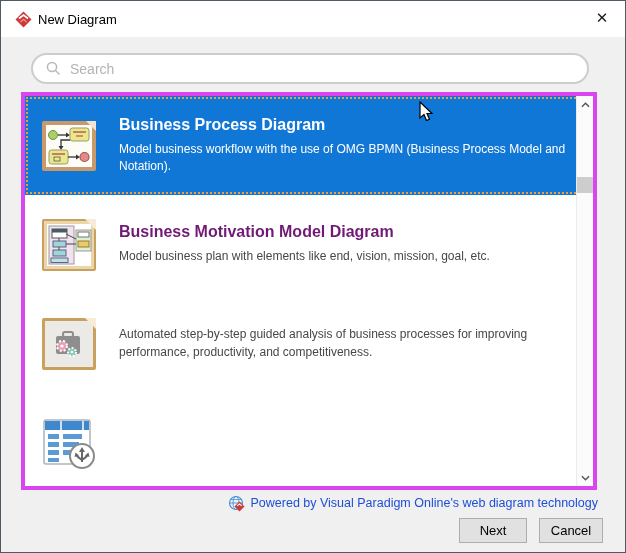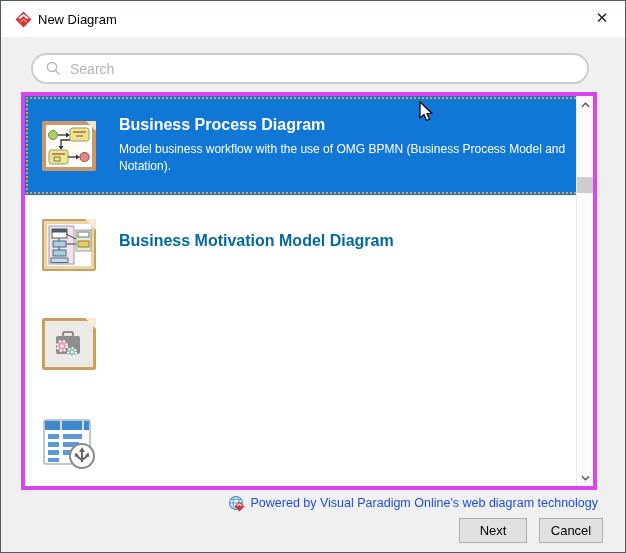--- a/index.html
+++ b/index.html
@@ -28,21 +28,21 @@
   .search-input::placeholder { color:#b3b3b3; }
 
   
   .list { position:absolute; top:91px; left:20px; width:576px; height:398px;
           background:#fff; border:4px solid #d946ef; overflow:hidden; }
   .item { position:relative; height:99px; display:flex; align-items:center;
           padding-left:16px; background:#fff; }
   .item.selected { background:#1177d7; outline:2px dotted #f09e3c; outline-offset:-3px; }
   .item-icon { width:56px; height:56px; flex:0 0 auto; }
   .item-text { margin-left:22px; width:450px; }
-  .item-title { font-size:16px; font-weight:bold; color:#0369a1; margin-bottom:7px; }
+  .item-title { font-size:16px; font-weight:bold; color:#701a75; margin-bottom:7px; }
   .item-desc { font-size:12px; color:#474747; line-height:1.42; }
   .item.selected .item-title, .item.selected .item-desc { color:#ffffff; }
 
   
   .scrollbar { position:absolute; top:0; right:0; bottom:0; width:17px; background:#fbfbfb;
                border-left:1px solid #ececec; }
   .sb-btn { position:absolute; left:0; width:17px; height:17px; display:flex;
             align-items:center; justify-content:center; }
   .sb-up { top:0; } .sb-down { bottom:0; }
   .sb-thumb { position:absolute; top:81px; left:0; width:16px; height:16px; background:#cdcdcd; }
@@ -133,38 +133,40 @@
           <line x1="18" y1="30" x2="18" y2="33" stroke="#444" stroke-width="1"></line>
           <rect x="35" y="13" width="15" height="21" fill="#def0d0" stroke="#9a9a9a" stroke-width="1"></rect>
           <rect x="37" y="15" width="11" height="5" fill="#ffffff" stroke="#666" stroke-width="0.9"></rect>
           <rect x="37" y="24" width="11" height="6" fill="#f0c96a" stroke="#8a7430" stroke-width="0.9"></rect>
           <line x1="25" y1="17" x2="35" y2="22" stroke="#444" stroke-width="1"></line>
           <line x1="25" y1="27" x2="35" y2="27" stroke="#444" stroke-width="1"></line>
         </svg>
       </span>
       <div class="item-text">
         <div class="item-title">Business Motivation Model Diagram</div>
+        <div class="item-desc">Model business plan with elements like end, vision, mission, goal, etc.</div>
       </div>
     </div>
 
     <div class="item">
       <span class="item-icon">
         <svg viewBox="0 0 56 56" width="56" height="56">
           <rect x="1" y="2" width="54" height="52" rx="2" fill="#c9a05e"></rect>
           <rect x="4" y="5" width="48" height="46" fill="#eceae6"></rect>
           <polygon points="44,2 55,2 55,13" fill="#f6ecd8"></polygon>
           <rect x="22" y="16" width="10" height="5" rx="2" fill="none" stroke="#8e8e8e" stroke-width="2"></rect>
           <rect x="15" y="20" width="24" height="18" rx="2" fill="#8e8e8e"></rect>
           <circle cx="21" cy="30" r="5" fill="#e9a0b4" stroke="#ffffff" stroke-width="2" stroke-dasharray="2 2"></circle>
           <circle cx="21" cy="30" r="1.6" fill="#ffffff"></circle>
           <circle cx="31" cy="36" r="4" fill="#85c7ba" stroke="#ffffff" stroke-width="2" stroke-dasharray="1.8 1.8"></circle>
           <circle cx="31" cy="36" r="1.3" fill="#ffffff"></circle>
         </svg>
       </span>
       <div class="item-text">
+        <div class="item-desc">Automated step-by-step guided analysis of business processes for improving performance, productivity, and competitiveness.</div>
       </div>
     </div>
 
     <div class="item">
       <span class="item-icon">
         <svg viewBox="0 0 56 56" width="56" height="56">
           <rect x="3" y="5" width="46" height="44" rx="2" fill="#ffffff" stroke="#aab4bc" stroke-width="1.5"></rect>
           <rect x="4" y="6" width="44" height="9" fill="#3f87cf"></rect>
           <line x1="20" y1="6" x2="20" y2="15" stroke="#ffffff" stroke-width="1.5"></line>
           <line x1="42" y1="6" x2="42" y2="15" stroke="#ffffff" stroke-width="1.5"></line>

